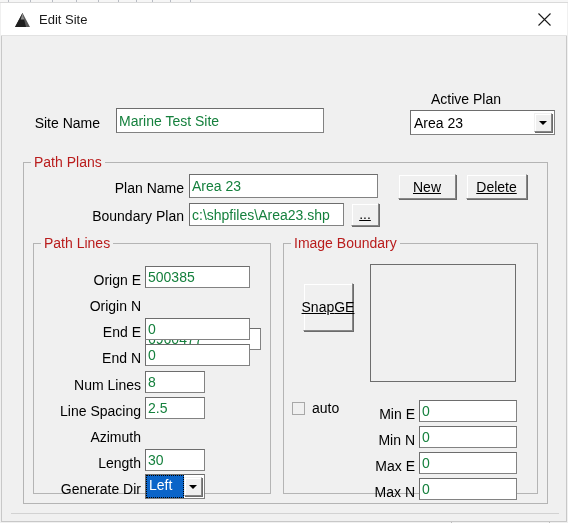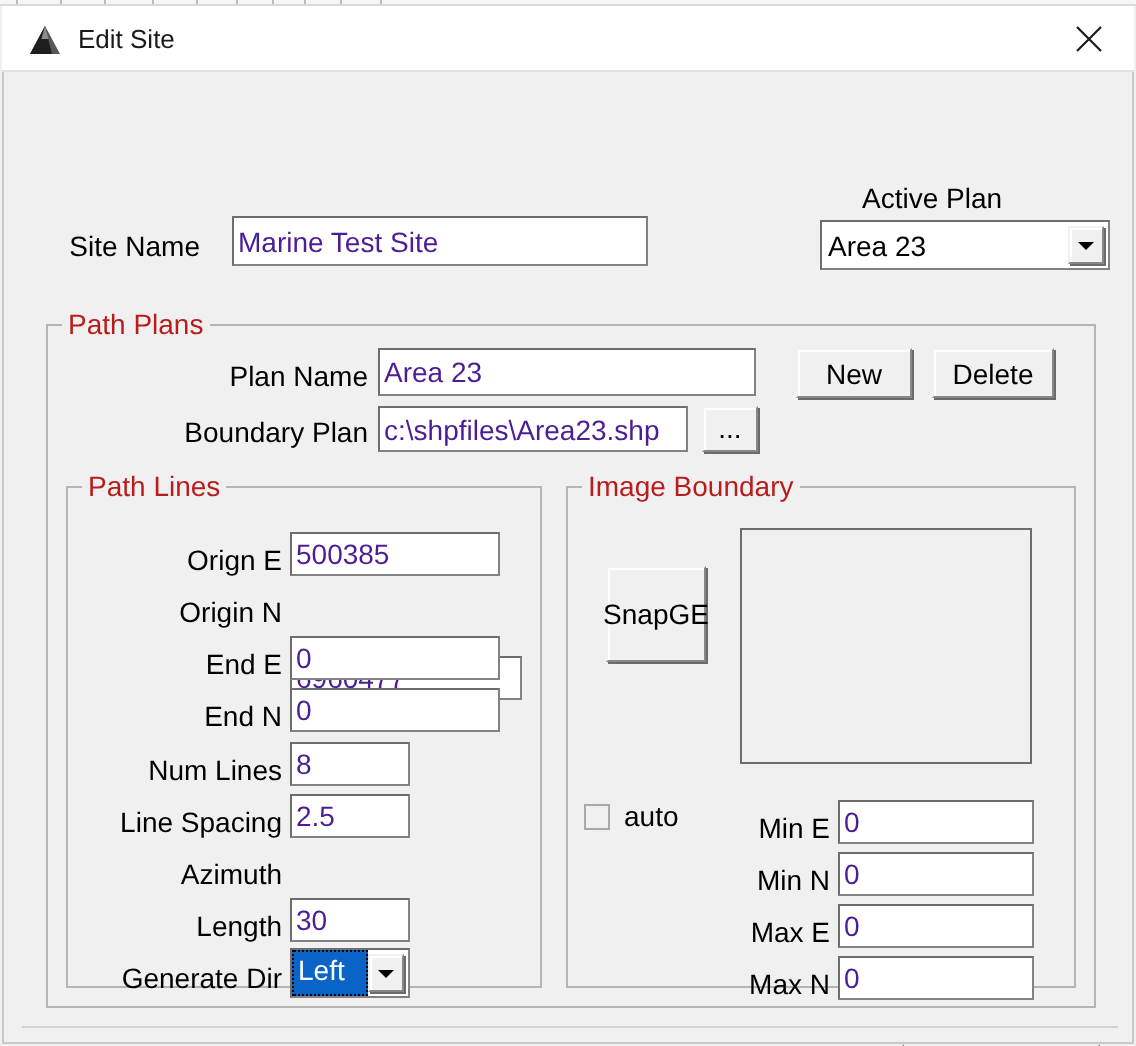--- a/index.html
+++ b/index.html
@@ -100,21 +100,21 @@
   .lbl.r { text-align: right; }
 
   .tbox {
     position: absolute;
     background: #ffffff;
     border: 1px solid #828282;
     border-top-color: #6d6d6d;
     border-left-color: #6d6d6d;
     box-sizing: border-box;
     font-size: 14px;
-    color: #4c1d95;
+    color: #15803d;
     line-height: 1;
     padding: 0 0 0 2px;
     display: flex;
     align-items: center;
     overflow: hidden;
     white-space: nowrap;
     cursor: text;
   }
 
   
@@ -128,20 +128,21 @@
     box-sizing: border-box;
     font-size: 14px;
     color: #000000;
     display: flex;
     align-items: center;
     justify-content: center;
     text-align: center;
     line-height: 16px;
     cursor: default;
     user-select: none;
+    text-decoration: underline;
   }
 
   
   .combo {
     position: absolute;
     background: #ffffff;
     border: 1px solid #828282;
     border-top-color: #6d6d6d;
     border-left-color: #6d6d6d;
     box-sizing: border-box;

